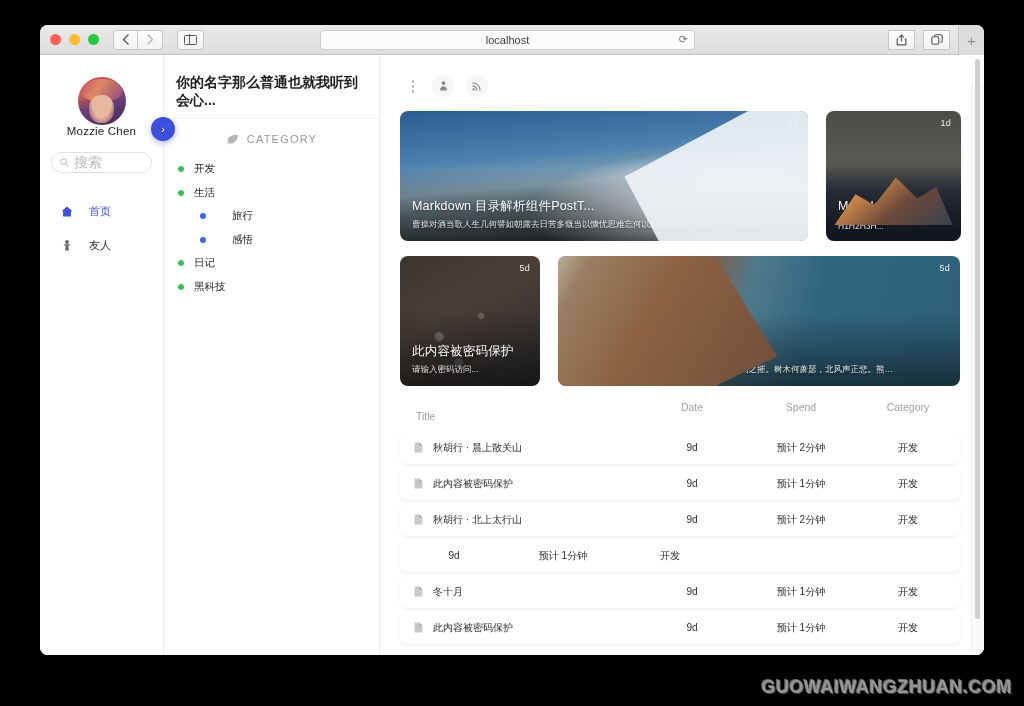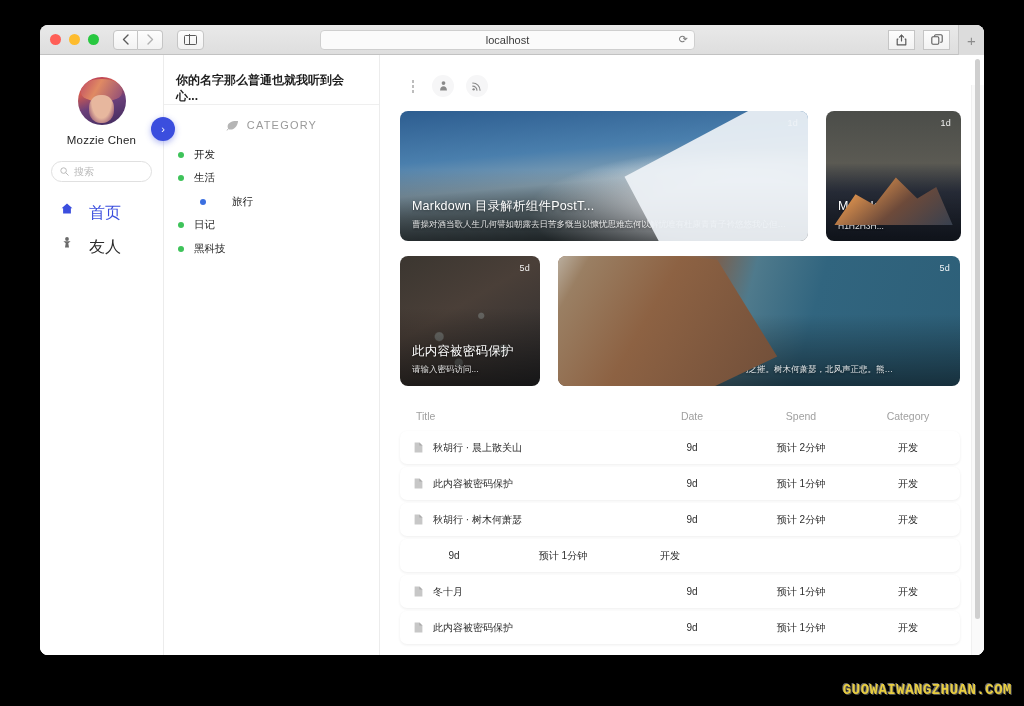--- a/index.html
+++ b/index.html
@@ -104,40 +104,40 @@
     content:""; position:absolute; left:8%; top:4%; width:84%; height:46%;
     background: linear-gradient(120deg,#c04a63 0%, #e08a63 40%, #8e4b78 100%);
     border-radius: 50% 50% 40% 40%;
   }
   .avatar::after {
     content:""; position:absolute; left:24%; top:38%; width:52%; height:58%;
     background: radial-gradient(ellipse at 50% 20%, #e7b79e 0 55%, #8a4a6e 90%);
     border-radius: 45%;
   }
   .username {
-    text-align: center; margin-top: 9px;
+    text-align: center; margin-top: 0;
     font-size: 11.5px; color: #262626; letter-spacing: .2px;
   }
   .searchbox {
     margin: 15px 11px 0;
     height: 21px;
     border: 1px solid #e0e0e0;
     border-radius: 11px;
     display: flex; align-items: center;
     padding-left: 8px; gap: 5px;
     background: #fff;
   }
   .searchbox svg { flex: 0 0 auto; }
-  .search-placeholder { font-size: 10px; color: #b9b9b9; }
+  .search-placeholder { font-size: 14px; color: #b9b9b9; }
 
   .navlist { margin-top: 21px; }
   .navitem {
-    height: 34px; display: flex; align-items: flex-start;
+    height: 34px; display: flex; align-items: center;
     padding-left: 21px; gap: 16px;
-    font-size: 16px; color: #2b2b2b;
+    font-size: 11px; color: #2b2b2b;
     position: relative;
   }
   .navitem.active { color: #3b4ede; }
   .navitem.active::before {
     content:""; position: absolute; left: -4px; top: 3px;
     width: 3px; height: 28px; background: #3b4ede; border-radius: 2px;
   }
   .navicon { width: 12px; display:flex; align-items:center; justify-content:center; }
 
   .collapse-btn {
@@ -151,22 +151,22 @@
   }
 
   
   .cat-pane {
     width: 216px; flex: 0 0 216px;
     border-right: 1px solid #ececec;
     background: #fff;
     display: flex; flex-direction: column;
   }
   .blog-title {
-    padding: 18px 14px 0 12px;
-    font-size: 12px; color: #1d1d1d; font-weight: 700;
+    padding: 18px 14px 9px 12px;
+    font-size: 14px; color: #1d1d1d; font-weight: 700;
     border-bottom: 1px solid #efefef;
     line-height: 1.3;
   }
   .cat-header {
     display: flex; align-items: center; justify-content: center;
     gap: 8px; padding: 14px 0 10px;
     font-size: 11px; color: #9a9a9a; letter-spacing: 1.2px;
   }
   .cat-tree { padding: 2px 0 0 14px; }
   .cat-item {
@@ -260,21 +260,21 @@
   }
   .card-d::after {
     content:""; position:absolute; left:-5%; top:-12%; width:62%; height:124%;
     background: linear-gradient(120deg,#d7d9d4 0%, #9a7f63 18%, #8d6243 45%, #6d4c38 100%);
     clip-path: polygon(0 0, 72% 12%, 96% 72%, 58% 100%, 0 100%);
   }
 
   
   .table { margin-top: 9px; }
   .thead {
-    display: flex; height: 30px; align-items: center;
+    display: flex; height: 30px; 
     font-size: 10.5px; color: #a0a0a0;
   }
   .trow {
     display: flex; align-items: center;
     height: 33px; margin-bottom: 3px;
     background: #fff;
     border-radius: 7px;
     box-shadow: 0 1px 3px rgba(0,0,0,.07);
     font-size: 10px; color: #2c2c2c;
   }
@@ -293,23 +293,23 @@
     background: #cfcfcf; border-radius: 3px;
   }
   .scroll-track {
     position: absolute; right: 0; top: 30px; bottom: 0;
     width: 13px; background: #fafafa; border-left: 1px solid #f0f0f0;
   }
 
   
   .watermark {
     position: absolute; right: 12px; bottom: 8px;
-    font-family: Liberation Mono, monospace;
-    font-size: 14px; font-weight: 700; letter-spacing: .5px;
-    color: #fde047; -webkit-text-stroke: 0; opacity: .92;
+    font-family: Liberation Sans, sans-serif;
+    font-size: 18px; font-weight: 700; letter-spacing: .5px;
+    color: #a3a3a3; -webkit-text-stroke: 0; opacity: .92;
     text-shadow: 1px 1px 0 #555, -1px -1px 0 #777;
   }
 </style>
 </head>
 <body>
 
 <div class="browser">
 
   <div class="chrome">
     <div class="traffic">
@@ -415,20 +415,24 @@
           <span class="bullet" style="background:#3ec35a"></span>
           <span>开发</span>
         </div>
         <div class="cat-item">
           <span class="bullet" style="background:#3ec35a"></span>
           <span>生活</span>
         </div>
         <div class="cat-item lvl2">
           <span class="bullet" style="background:#3b6fe0"></span>
           <span>旅行</span>
+        </div>
+        <div class="cat-item lvl2">
+          <span class="bullet" style="background:#3b6fe0"></span>
+          <span>感悟</span>
         </div>
         <div class="cat-item">
           <span class="bullet" style="background:#3ec35a"></span>
           <span>日记</span>
         </div>
         <div class="cat-item">
           <span class="bullet" style="background:#3ec35a"></span>
           <span>黑科技</span>
         </div>
       </div>
@@ -513,21 +517,21 @@
           <div class="c-spend">预计 1分钟</div>
           <div class="c-cat">开发</div>
         </div>
 
         <div class="trow">
           <div class="c-title">
             <svg class="file-icon" width="9" height="11" viewBox="0 0 9 11">
                 <path d="M0.6 0.6 H5.4 L8.4 3.4 V10.4 H0.6 Z" fill="#c7c7c7"></path>
                 <path d="M5.4 0.6 V3.4 H8.4" fill="#a9a9a9"></path>
               </svg>
-            <span>秋胡行 · 树木何萧瑟</span>
+            <span>秋胡行 · 北上太行山</span>
           </div>
           <div class="c-date">9d</div>
           <div class="c-spend">预计 2分钟</div>
           <div class="c-cat">开发</div>
         </div>
 
         <div class="trow">
           <div class="c-date">9d</div>
           <div class="c-spend">预计 1分钟</div>
           <div class="c-cat">开发</div>

